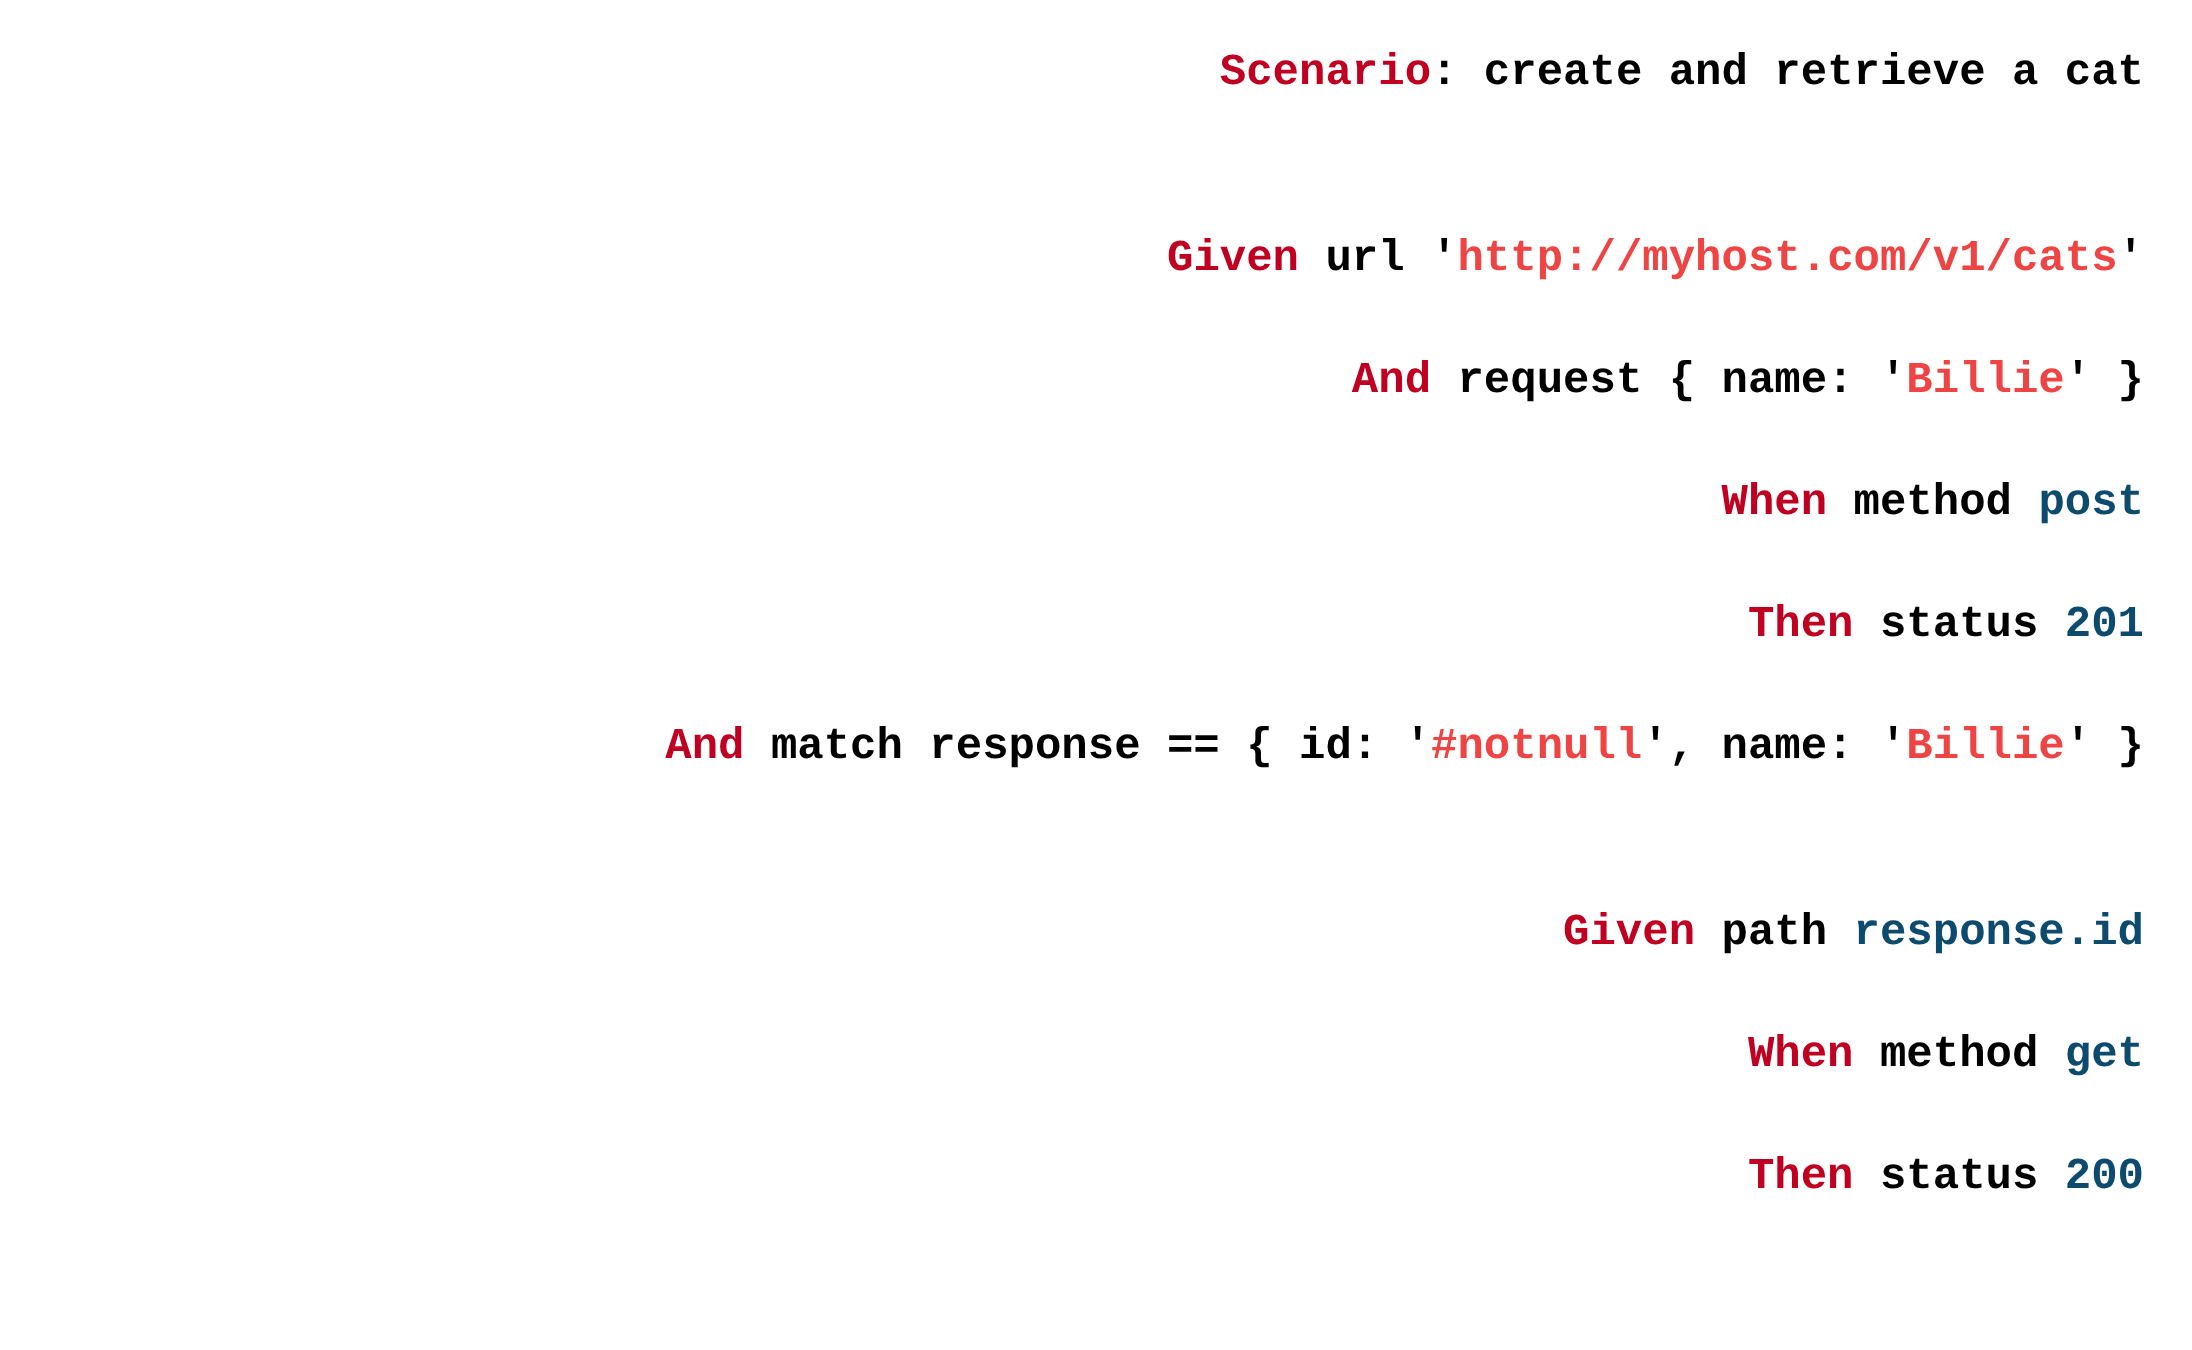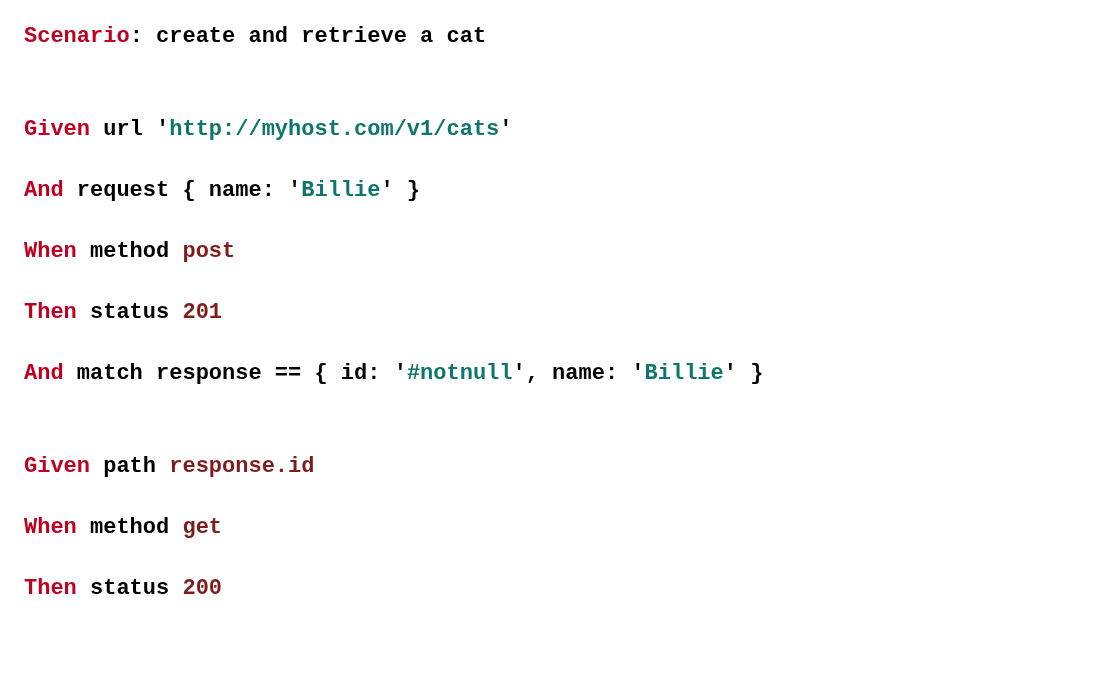--- a/index.html
+++ b/index.html
@@ -16,35 +16,36 @@
       padding: 20px 24px;
       width: 1096px;
       height: 675px;
       color: #000000;
     }
     .code-block {
       white-space: pre;
     }
     .line {
       margin-bottom: 28px;
+      text-align: right;
     }
     .line.gap {
       margin-bottom: 60px;
     }
     .line.last {
       margin-bottom: 15px;
     }
     .kw {
       color: #c00020;
     }
     .str {
-      color: #0f766e;
+      color: #ef4444;
     }
     .val {
-      color: #7f1d1d;
+      color: #0c4a6e;
     }
     .txt {
       color: #000000;
     }
   </style>
 </head>
 <body>
 
 <div class="code-block" id="code-container"><div class="line gap"><span class="kw">Scenario</span><span class="txt">: create and retrieve a cat</span></div><div class="line"><span class="kw">Given</span><span class="txt"> url '</span><span class="str">http://myhost.com/v1/cats</span><span class="txt">'</span></div><div class="line"><span class="kw">And</span><span class="txt"> request { name: '</span><span class="str">Billie</span><span class="txt">' }</span></div><div class="line"><span class="kw">When</span><span class="txt"> method </span><span class="val">post</span></div><div class="line"><span class="kw">Then</span><span class="txt"> status </span><span class="val">201</span></div><div class="line gap"><span class="kw">And</span><span class="txt"> match response == { id: '</span><span class="str">#notnull</span><span class="txt">', name: '</span><span class="str">Billie</span><span class="txt">' }</span></div><div class="line"><span class="kw">Given</span><span class="txt"> path </span><span class="val">response.id</span></div><div class="line"><span class="kw">When</span><span class="txt"> method </span><span class="val">get</span></div><div class="line last"><span class="kw">Then</span><span class="txt"> status </span><span class="val">200</span></div></div>
 

